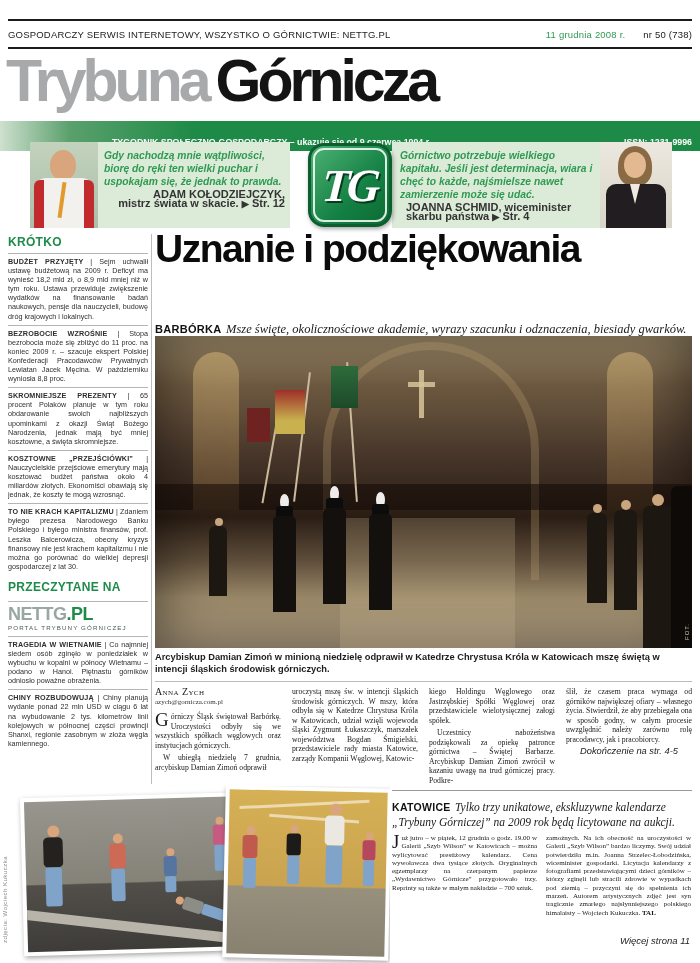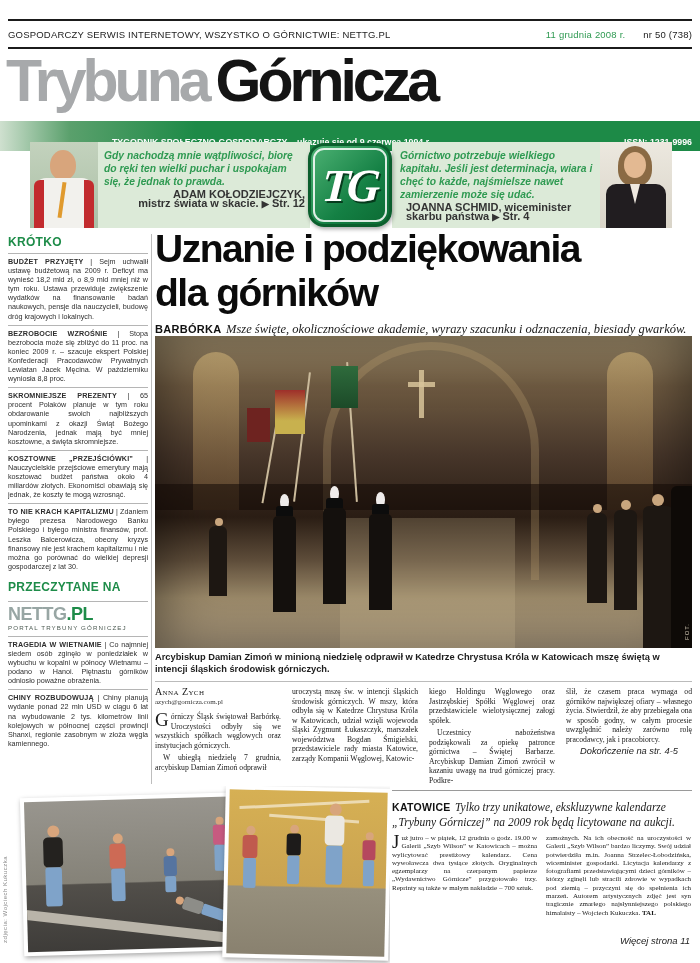--- a/index.html
+++ b/index.html
@@ -19,21 +19,21 @@
             font-weight:bold;font-size:59px;line-height:78px;letter-spacing:-4px;}
   #masthead .t-gray{color:#a7a9ab;}
   #masthead .t-black{color:#141414;margin-left:8px;}
   #greenbar{position:absolute;left:0;right:0;top:121px;height:18px;
             background:linear-gradient(90deg,#cfe0cf 0,#5aa06c 10%,#1d8a47 28%,#1d8a47 100%);
             display:flex;align-items:center;justify-content:space-between;
             padding:12px 8px 0 112px;font-size:8.8px;font-weight:bold;color:#fff;}
 
   
   .qbox{position:absolute;top:142px;height:86px;background:#dcead8;}
-  #quoteL{left:30px;width:280px;}
+  #quoteL{left:30px;width:260px;}
   #quoteR{left:392px;width:280px;}
   .qtext{font-style:italic;font-weight:bold;font-size:10.3px;line-height:13px;color:#2f9a52;}
   #quoteL .qtext{margin-left:74px;padding:7px 4px 0 0;}
   #quoteR .qtext{margin-right:76px;padding:7px 0 0 8px;}
   .qattr{font-size:11px;line-height:9px;font-weight:bold;color:#333;}
   #quoteL .qattr{margin-left:74px;text-align:right;padding-right:5px;margin-top:2px;}
   #quoteR .qattr{padding-left:14px;margin-top:2px;margin-right:76px;}
   .photo-man{position:absolute;left:0;top:0;width:68px;height:86px;overflow:hidden;
              background:linear-gradient(180deg,#c3d2bd 0,#aabfa6 100%);}
   .pm-head{position:absolute;left:20px;top:8px;width:26px;height:30px;border-radius:50% 50% 45% 45%;background:#d8a57c;}
@@ -247,21 +247,20 @@
     </div>
     <div class="rail-item">
       <span class="lead">CHINY ROZBUDOWUJĄ</span>
       <span>|</span>
       <span>Chiny planują wydanie ponad 22 mln USD w ciągu 6 lat na wybudowanie 2 tys. kilometrów linii kolejowych w północnej części prowincji Shanxi, regionie zasobnym w złoża węgla kamiennego.</span>
     </div>
   </div>
 
   <div id="headline">
     <span>Uznanie i podziękowania</span><br>
-    <span>dla górników</span>
   </div>
   <div id="deck">
     <span class="deck-tag">BARBÓRKA</span>
     <span class="deck-text">Msze święte, okolicznościowe akademie, wyrazy szacunku i odznaczenia, biesiady gwarków.</span>
   </div>
 
   <div id="photo">
     <div class="win" style="left:38px;"></div>
     <div class="win" style="left:452px;"></div>
     <div class="arch"></div>

